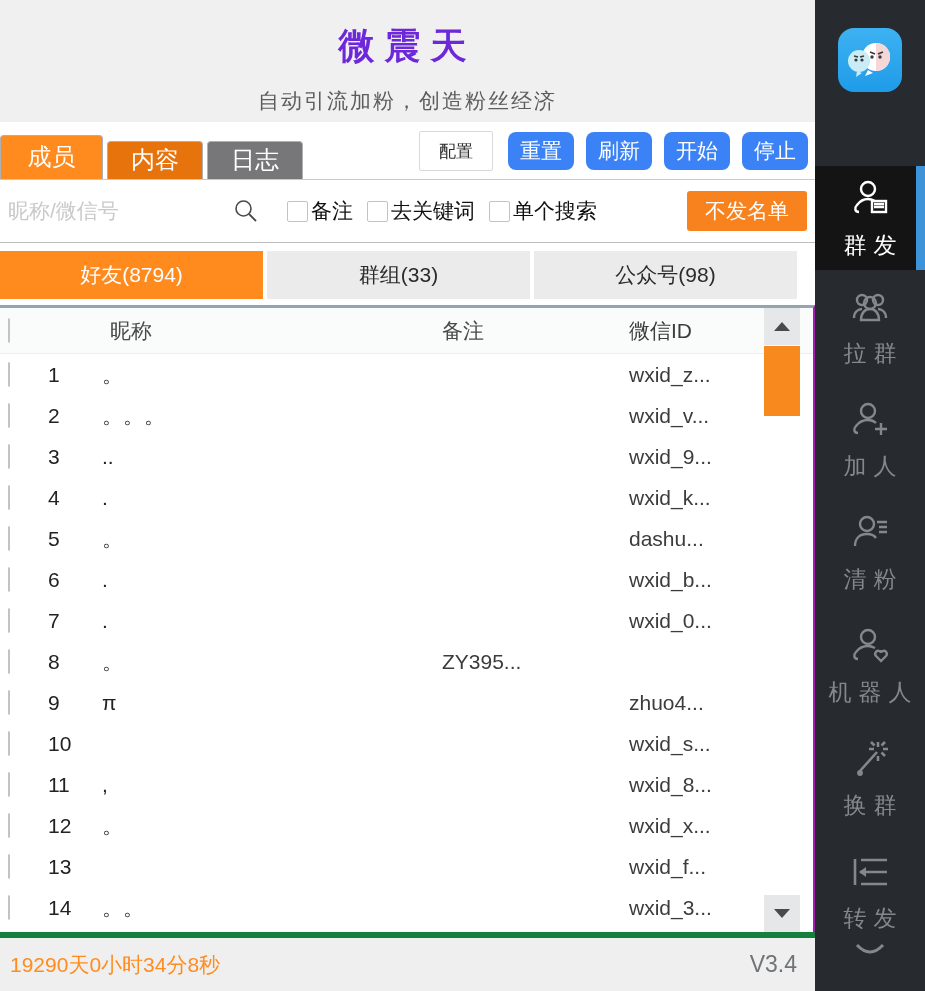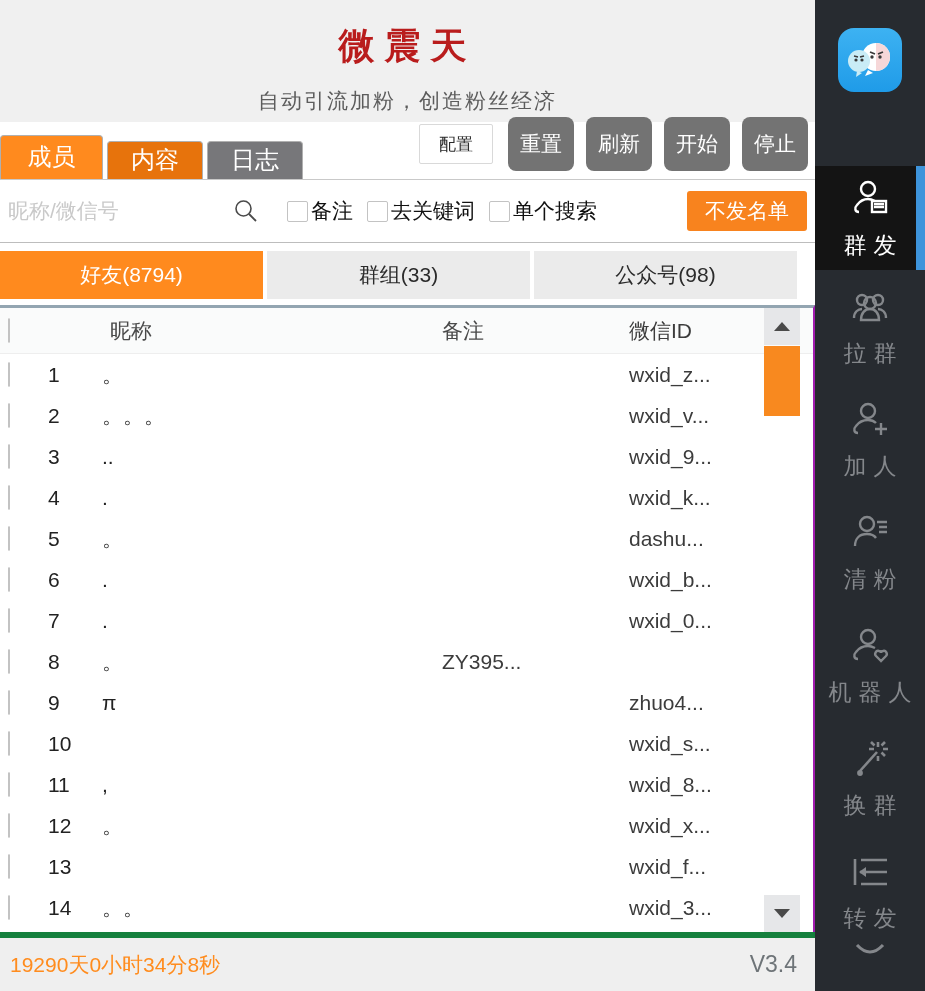--- a/index.html
+++ b/index.html
@@ -3,33 +3,33 @@
 <meta charset="utf-8">
 <style>
   * { margin:0; padding:0; box-sizing:border-box; }
   body { font-family: "Liberation Sans", "DejaVu Sans", sans-serif; background:#fff; }
   .app { width:925px; height:991px; display:flex; overflow:hidden; background:#fff; }
 
   
   .main { width:815px; display:flex; flex-direction:column; height:100%; }
 
   .header { height:122px; background:#f0f0f0; text-align:center; padding-top:22px; }
-  .app-title { color:#b91c1c; font-size:36px; font-weight:bold; letter-spacing:10px; }
+  .app-title { color:#6d28d9; font-size:36px; font-weight:bold; letter-spacing:10px; }
   .app-subtitle { color:#5c5c5c; font-size:21px; margin-top:16px; letter-spacing:2px; }
 
   
   .tabbar { height:58px; background:#fff; display:flex; align-items:flex-end; border-bottom:1px solid #c9c9c9; position:relative; }
   .tabs { display:flex; align-items:flex-end; }
   .tab { width:96px; text-align:center; font-size:24px; color:#fff; border:1px solid #b0b0b0; border-bottom:none; border-radius:4px 4px 0 0; cursor:pointer; }
   .tab.active   { background:#ff8a1e; height:44px; line-height:42px; width:103px; }
   .tab.secondary{ background:#e7730c; height:38px; line-height:36px; margin-left:4px; }
   .tab.gray     { background:#77777a; height:38px; line-height:36px; margin-left:4px; }
   .actions { position:absolute; right:7px; bottom:8px; display:flex; gap:12px; align-items:center; }
   .btn-config { background:#fff; border:1px solid #d9d9d9; color:#2b2b2b; font-size:17px; width:74px; height:40px; border-radius:2px; margin-right:3px; cursor:pointer; }
-  .btn-orange { background:#737373; border:none; color:#fff; font-size:21px; padding:0 12px; height:54px; border-radius:8px; cursor:pointer; }
+  .btn-orange { background:#3b82f6; border:none; color:#fff; font-size:21px; padding:0 12px; height:38px; border-radius:8px; cursor:pointer; }
 
   
   .searchbar { height:63px; background:#fff; display:flex; align-items:center; border-bottom:1px solid #bdbdbd; padding:0 8px; }
   .search-input { border:none; outline:none; font-size:21px; width:225px; color:#333; }
   .search-input::placeholder { color:#c9c9c9; }
   .mag { width:26px; height:26px; margin-right:28px; }
   .chk-group { display:flex; align-items:center; margin-right:14px; }
   .chk { width:21px; height:21px; background:#fff; border:1px solid #c3c3c3; border-radius:2px; cursor:pointer; }
   .chk-label { font-size:21px; color:#111; margin-left:3px; }
   .btn-nosend { margin-left:auto; background:#f8831e; border:none; color:#fff; font-size:21px; width:120px; height:40px; border-radius:3px; cursor:pointer; }

